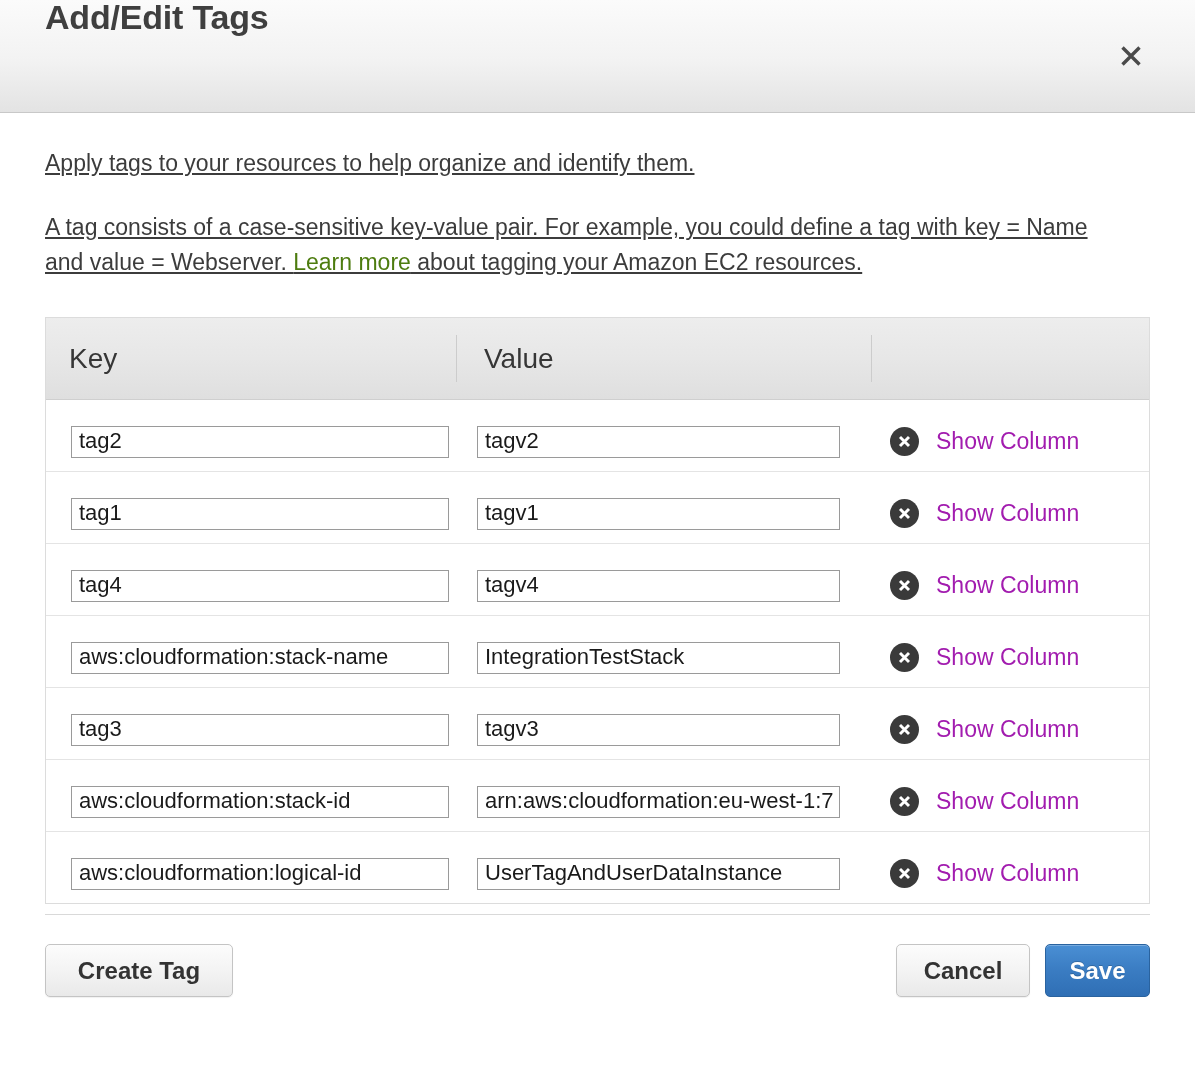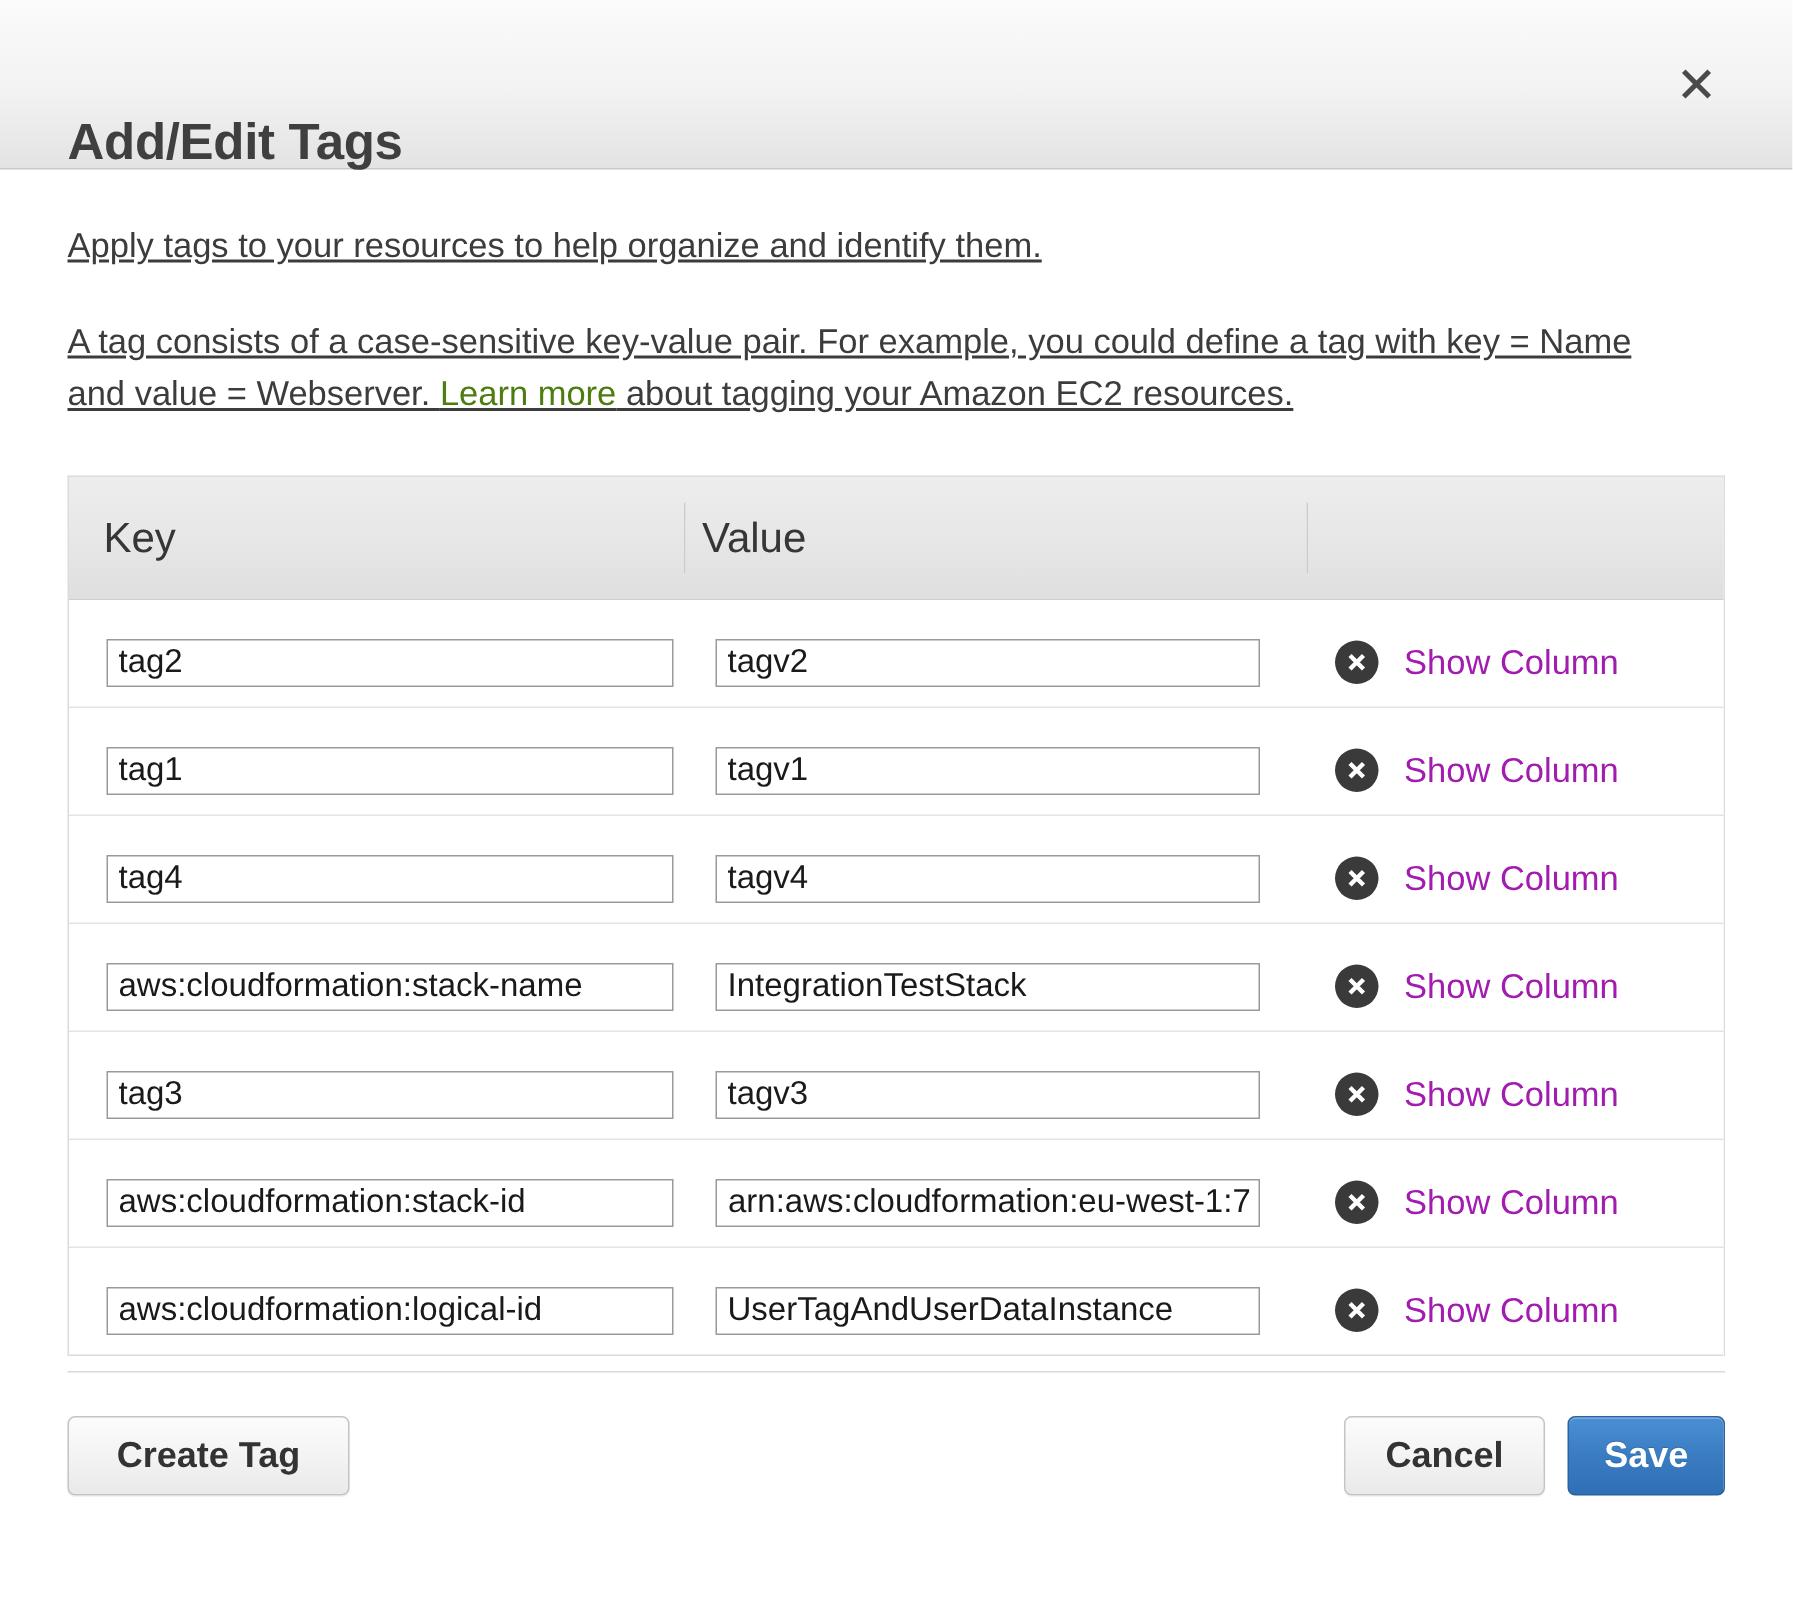--- a/index.html
+++ b/index.html
@@ -27,21 +27,21 @@
   }
 
   
   .modal-header {
     position: relative;
     height: 113px;
     flex: 0 0 113px;
     background: linear-gradient(to bottom, #fbfbfb 0%, #f2f2f2 55%, #e3e3e3 100%);
     border-bottom: 1px solid #c8c8c8;
     display: flex;
-    align-items: flex-end;
+    align-items: flex-start;
   }
   .modal-title {
     margin: 0;
     padding-left: 45px;
     font-size: 34px;
     font-weight: bold;
     color: #3f3f3f;
     letter-spacing: -0.2px;
     line-height: 1;
   }
@@ -106,21 +106,21 @@
     display: flex;
     align-items: center;
   }
   .th {
     font-size: 28px;
     font-weight: normal;
     color: #363636;
     line-height: 1;
   }
   .th-key { width: 410px; padding-left: 23px; }
-  .th-value { width: 415px; padding-left: 12px; }
+  .th-value { width: 415px; padding-left: 28px; }
   .th-spacer { flex: 1 1 auto; }
   .head-divider {
     position: absolute;
     top: 17px;
     bottom: 17px;
     width: 1px;
     background: #ffffff;
     border-left: 1px solid #cccccc;
   }
   .head-divider.d1 { left: 410px; }

